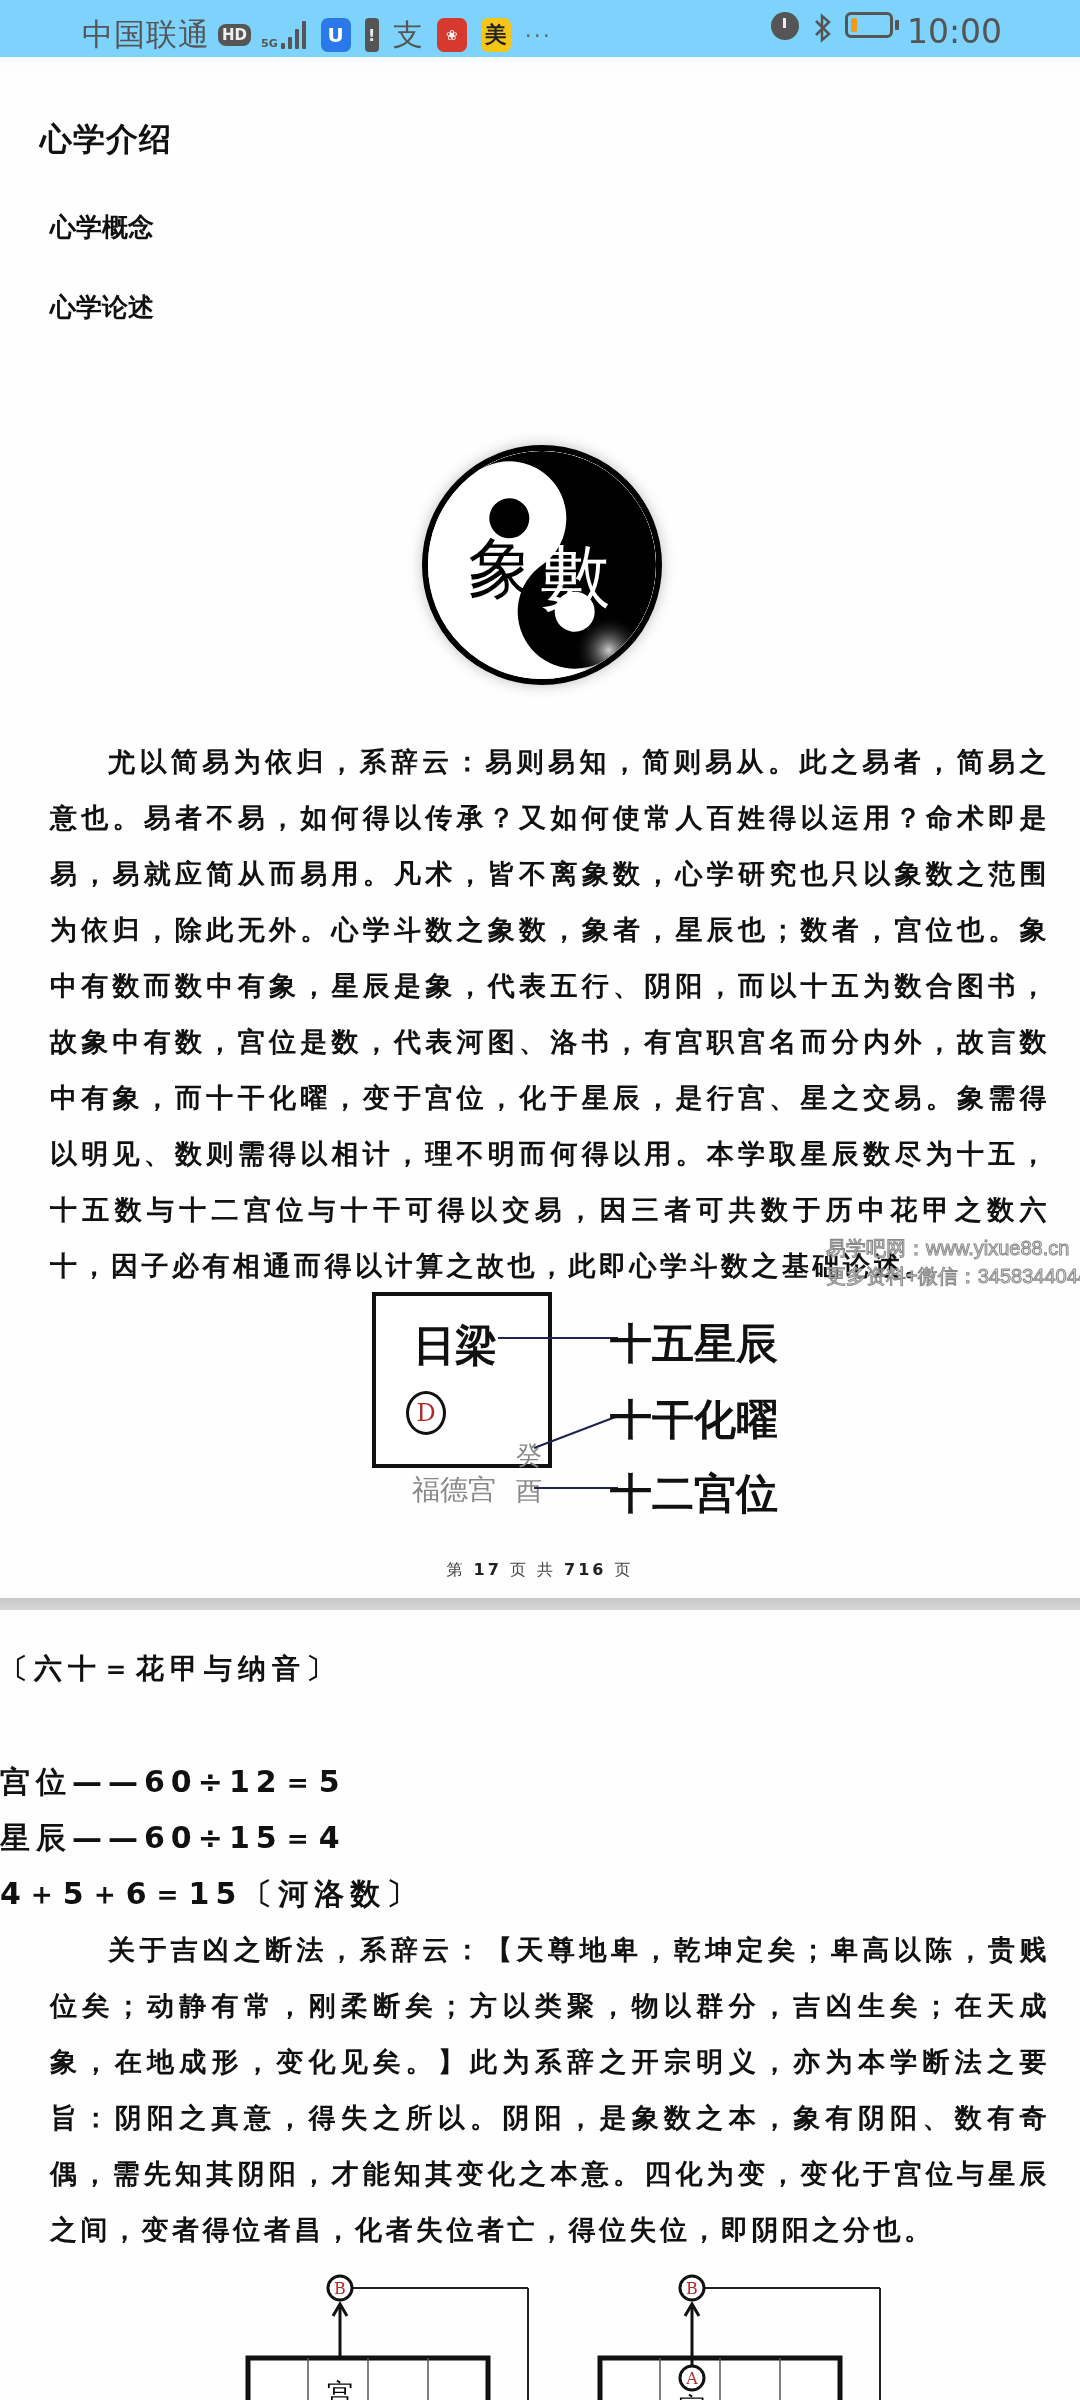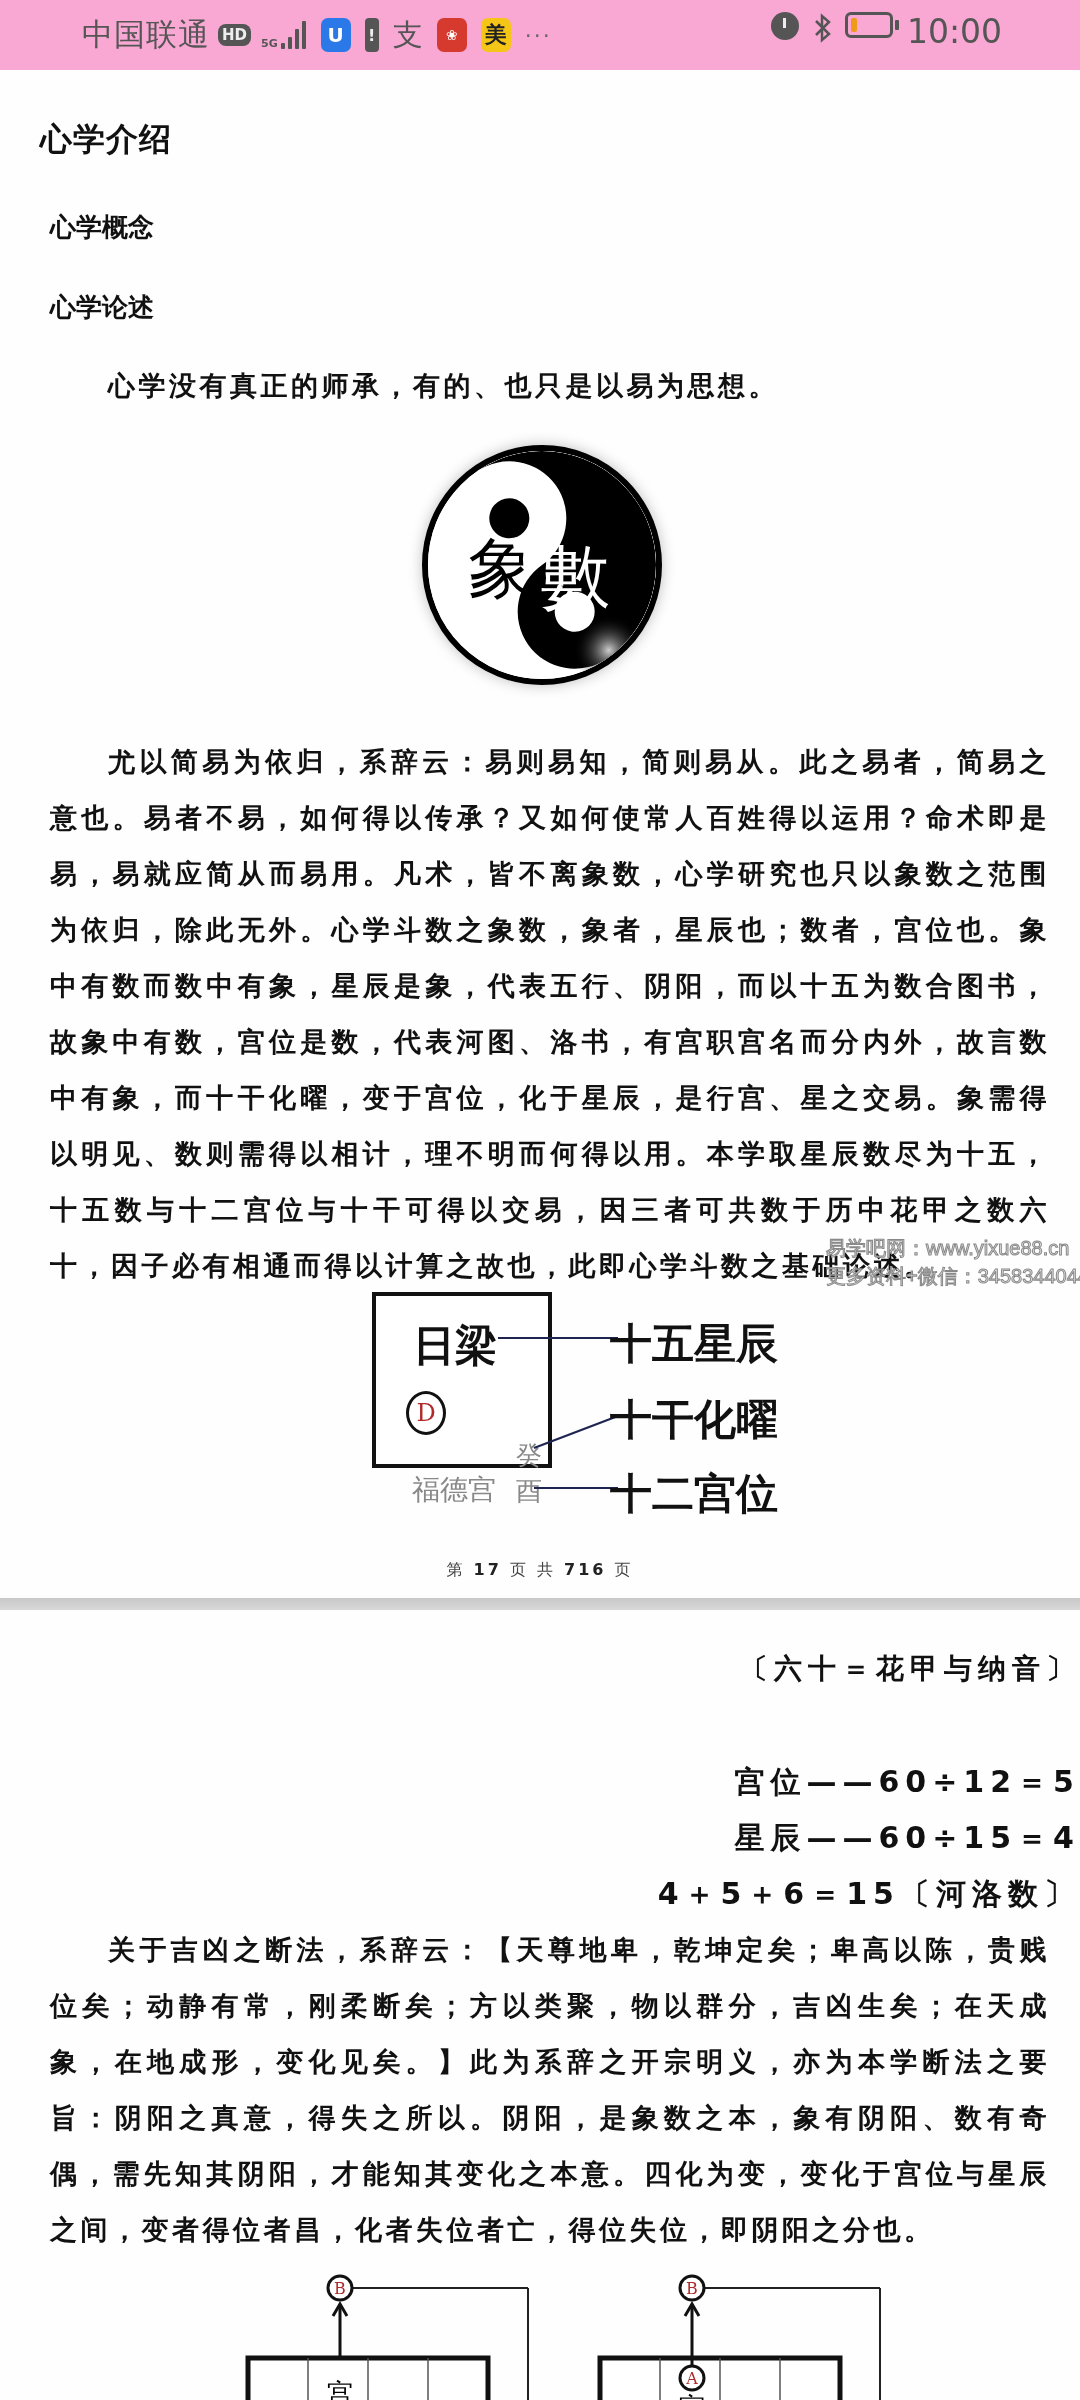--- a/index.html
+++ b/index.html
@@ -1,20 +1,20 @@
 <!DOCTYPE html>
 <html><head>
 <meta charset="utf-8">
 <style>
   * { box-sizing: border-box; margin: 0; padding: 0; }
   html, body { width: 1080px; height: 2400px; overflow: hidden; background: #fdfdfd; }
   body { font-family: "DejaVu Sans", "Liberation Sans", sans-serif; color: #111; position: relative; }
 
   
-  .statusbar { position: absolute; left: 0; top: 0; width: 1080px; height: 70px; background: #f9a8d4; display: flex; align-items: center; }
+  .statusbar { position: absolute; left: 0; top: 0; width: 1080px; height: 57px; background: #7dd3fc; display: flex; align-items: center; }
   .sb-left { position: absolute; left: 82px; top: 12px; display: flex; align-items: center; height: 46px; }
   .sb-right { position: absolute; right: 78px; top: 12px; display: flex; align-items: flex-start; height: 46px; }
   .carrier { font-size: 31px; color: #555; letter-spacing: 1px; margin-right: 8px; }
   .hd-badge { background: #555; color: #eee; font-size: 15px; font-weight: bold; border-radius: 8px; padding: 2px 4px; margin-right: 10px; }
   .sig { display: flex; align-items: flex-end; height: 28px; margin-right: 12px; }
   .sig .g { font-size: 11px; color: #555; font-weight: bold; line-height: 11px; margin-right: 3px; display: flex; flex-direction: column; }
   .sig .bar { width: 4px; background: #555; margin-right: 3px; border-radius: 1px; }
   .app-icon { width: 30px; height: 34px; border-radius: 7px; margin-right: 14px; display: flex; align-items: center; justify-content: center; font-size: 20px; font-weight: bold; }
   .app-blue { background: #2b79e8; color: #fff; }
   .app-warn { width: 14px; background: #555; color: #eee; font-size: 16px; border-radius: 4px; }
@@ -53,21 +53,21 @@
 
   .page-footer { position: absolute; left: 0; width: 1080px; top: 1490px; text-align: center; font-size: 16px; color: #444; font-family: "DejaVu Sans", sans-serif; letter-spacing: 3px; }
   .page-footer b { font-weight: bold; color: #222; }
 
   .watermark { position: absolute; left: 826px; top: 1164px; font-size: 20px; color: #e8e8e8; -webkit-text-stroke: 1px #888; font-family: "Liberation Sans", sans-serif; white-space: nowrap; line-height: 28px; }
 
   .page-gap { position: absolute; left: 0; top: 1598px; width: 1080px; height: 12px; background: linear-gradient(#c8c8c8, #d8d8d8); }
 
   
   .page2 { top: 1610px; height: 790px; }
-  .formula { position: absolute; left: 0; width: 1080px; text-align: right; font-size: 30px; font-weight: bold; font-family: "DejaVu Sans", sans-serif; letter-spacing: 6px; }
+  .formula { position: absolute; left: 0; width: 1080px; text-align: left; font-size: 30px; font-weight: bold; font-family: "DejaVu Sans", sans-serif; letter-spacing: 6px; }
   .formula-title { font-family: "DejaVu Serif", serif; font-size: 28px; }
 
   .diagram2 { position: absolute; top: 660px; height: 130px; }
   .d2-svg { position: absolute; left: 0; top: 0; width: 1080px; height: 130px; }
 </style>
 </head>
 <body>
 
 <div class="statusbar">
   <div class="sb-left">
@@ -98,21 +98,20 @@
         <span class="lvl"></span>
       </span>
     <span class="clock">10:00</span>
   </div>
 </div>
 
 <div class="page page1">
   <div class="h1">心学介绍</div>
   <div class="h2" style="top:140px">心学概念</div>
   <div class="h2" style="top:220px">心学论述</div>
-  <div class="para indent" style="top:288px">心学没有真正的师承，有的、也只是以易为思想。</div>
 
   <div class="yinyang">
     <svg viewBox="0 0 228 228">
       <defs>
         <radialGradient id="shine" cx="0.72" cy="0.78" r="0.25">
           <stop offset="0%" stop-color="#cfcfcf"></stop>
           <stop offset="100%" stop-color="#000" stop-opacity="0"></stop>
         </radialGradient>
       </defs>
       <rect width="228" height="228" fill="#fff"></rect>

